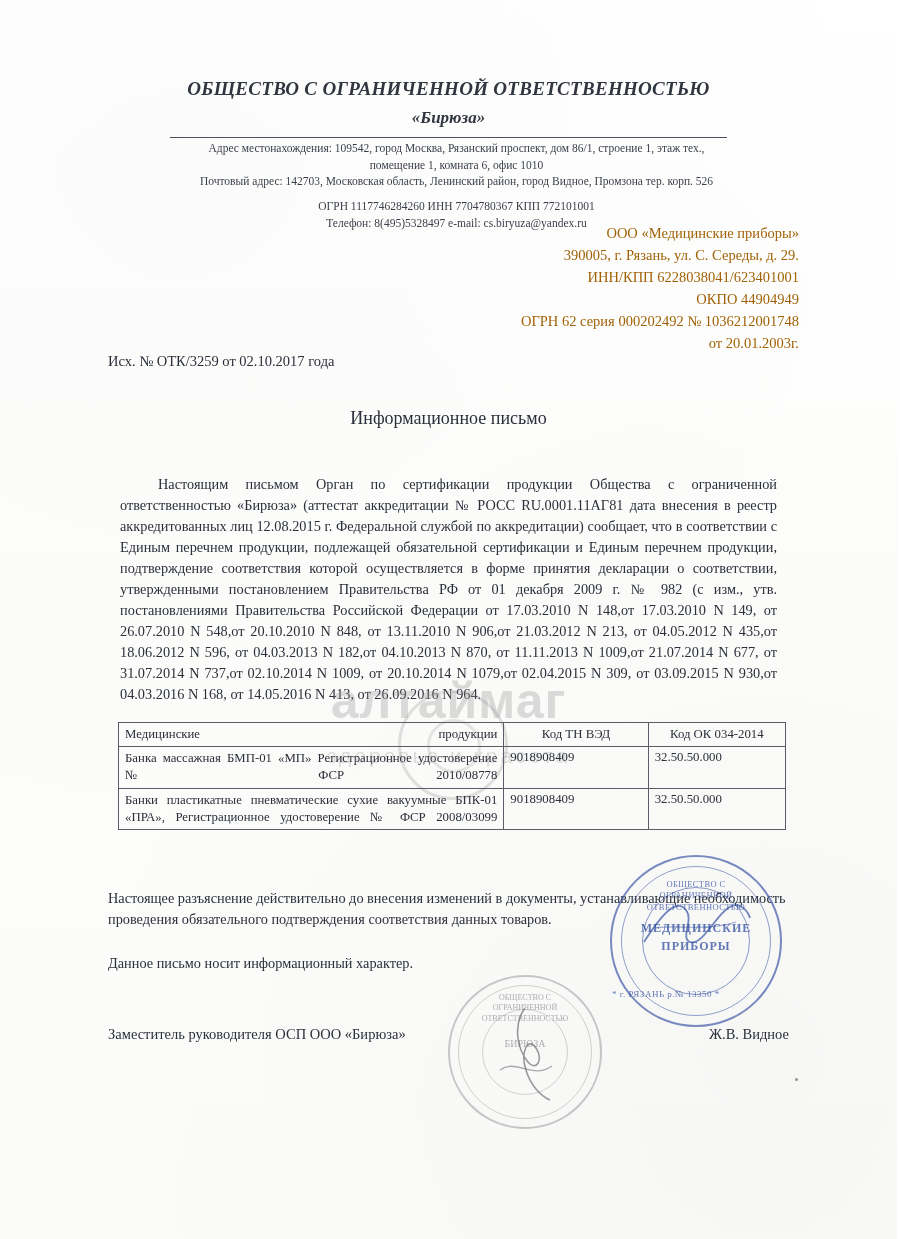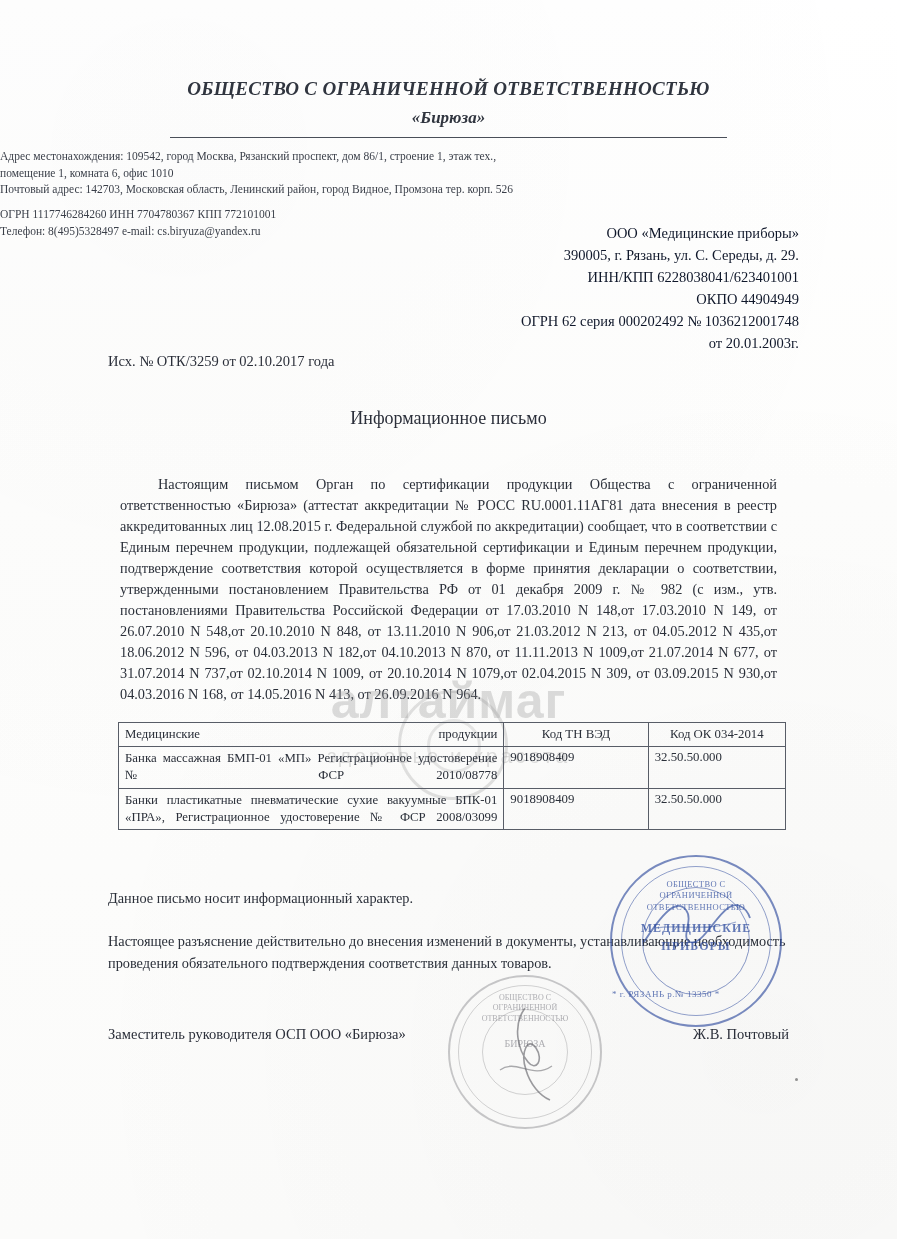--- a/index.html
+++ b/index.html
@@ -50,37 +50,38 @@
     font-size: 17px;
     margin-top: 8px;
     color: #30353f;
   }
   .rule {
     border: 0;
     border-top: 1.2px solid #4a4f59;
     margin: 9px 170px 0 170px;
   }
   .addr-block {
-    text-align: left;
+    text-align: center;
     font-size: 11.5px;
     line-height: 1.45;
     color: #3a3f49;
-    margin-top: 10px;
+    margin-top: 2px;
+    padding-left: 16px;
   }
   .addr-line { display: block; }
 
   
   .addressee {
     position: absolute;
     right: 98px;
     top: 222px;
     text-align: right;
     font-size: 14.5px;
     line-height: 1.52;
-    color: #0f172a;
+    color: #a16207;
   }
 
   
   .outgoing {
     position: absolute;
     left: 108px;
     top: 353px;
     font-size: 14.5px;
   }
 
@@ -372,27 +373,27 @@
         </tr>
         <tr>
           <td class="col-name">Банки пластикатные пневматические сухие вакуумные БПК-01 «ПРА», Регистрационное удостоверение № ФСР 2008/03099</td>
           <td class="col-tnved">9018908409</td>
           <td class="col-ok">32.50.50.000</td>
         </tr>
       </tbody>
     </table>
 
     <div class="closing">
+      <p>Настоящее разъяснение действительно до внесения изменений в документы, устанавливающие необходимость проведения обязательного подтверждения соответствия данных товаров.</p>
       <p>Данное письмо носит информационный характер.</p>
-      <p>Настоящее разъяснение действительно до внесения изменений в документы, устанавливающие необходимость проведения обязательного подтверждения соответствия данных товаров.</p>
     </div>
 
     <div class="signature-row">
       <span>Заместитель руководителя ОСП ООО «Бирюза»</span>
-      <span>Ж.В. Почтовый</span>
+      <span>Ж.В. Видное</span>
     </div>
 
     <div class="sign-stamp">
       <div class="r2"></div>
       <div class="r3"></div>
       <div class="sign-stamp-arc">ОБЩЕСТВО С ОГРАНИЧЕННОЙ ОТВЕТСТВЕННОСТЬЮ</div>
       <div class="sign-stamp-center">БИРЮЗА</div>
     </div>
 
     <svg class="handwriting" viewBox="0 0 130 110">

